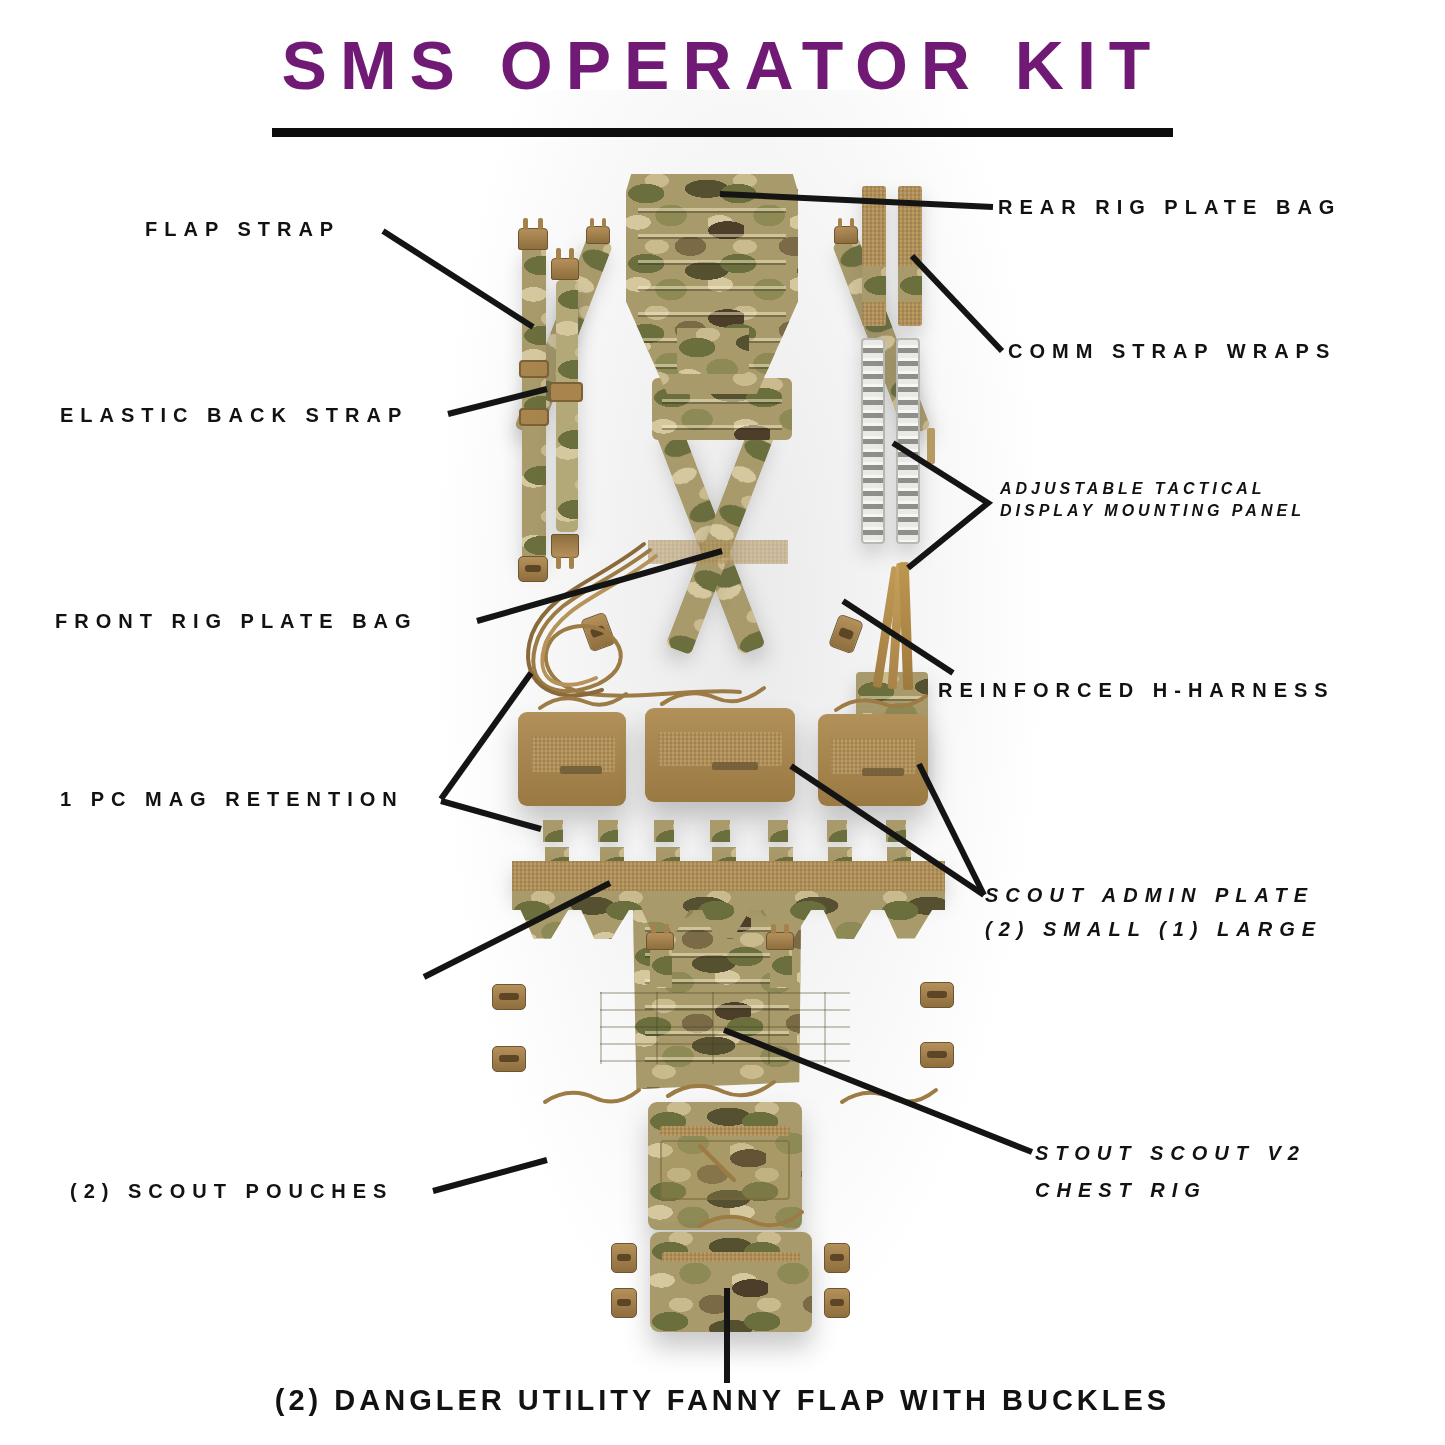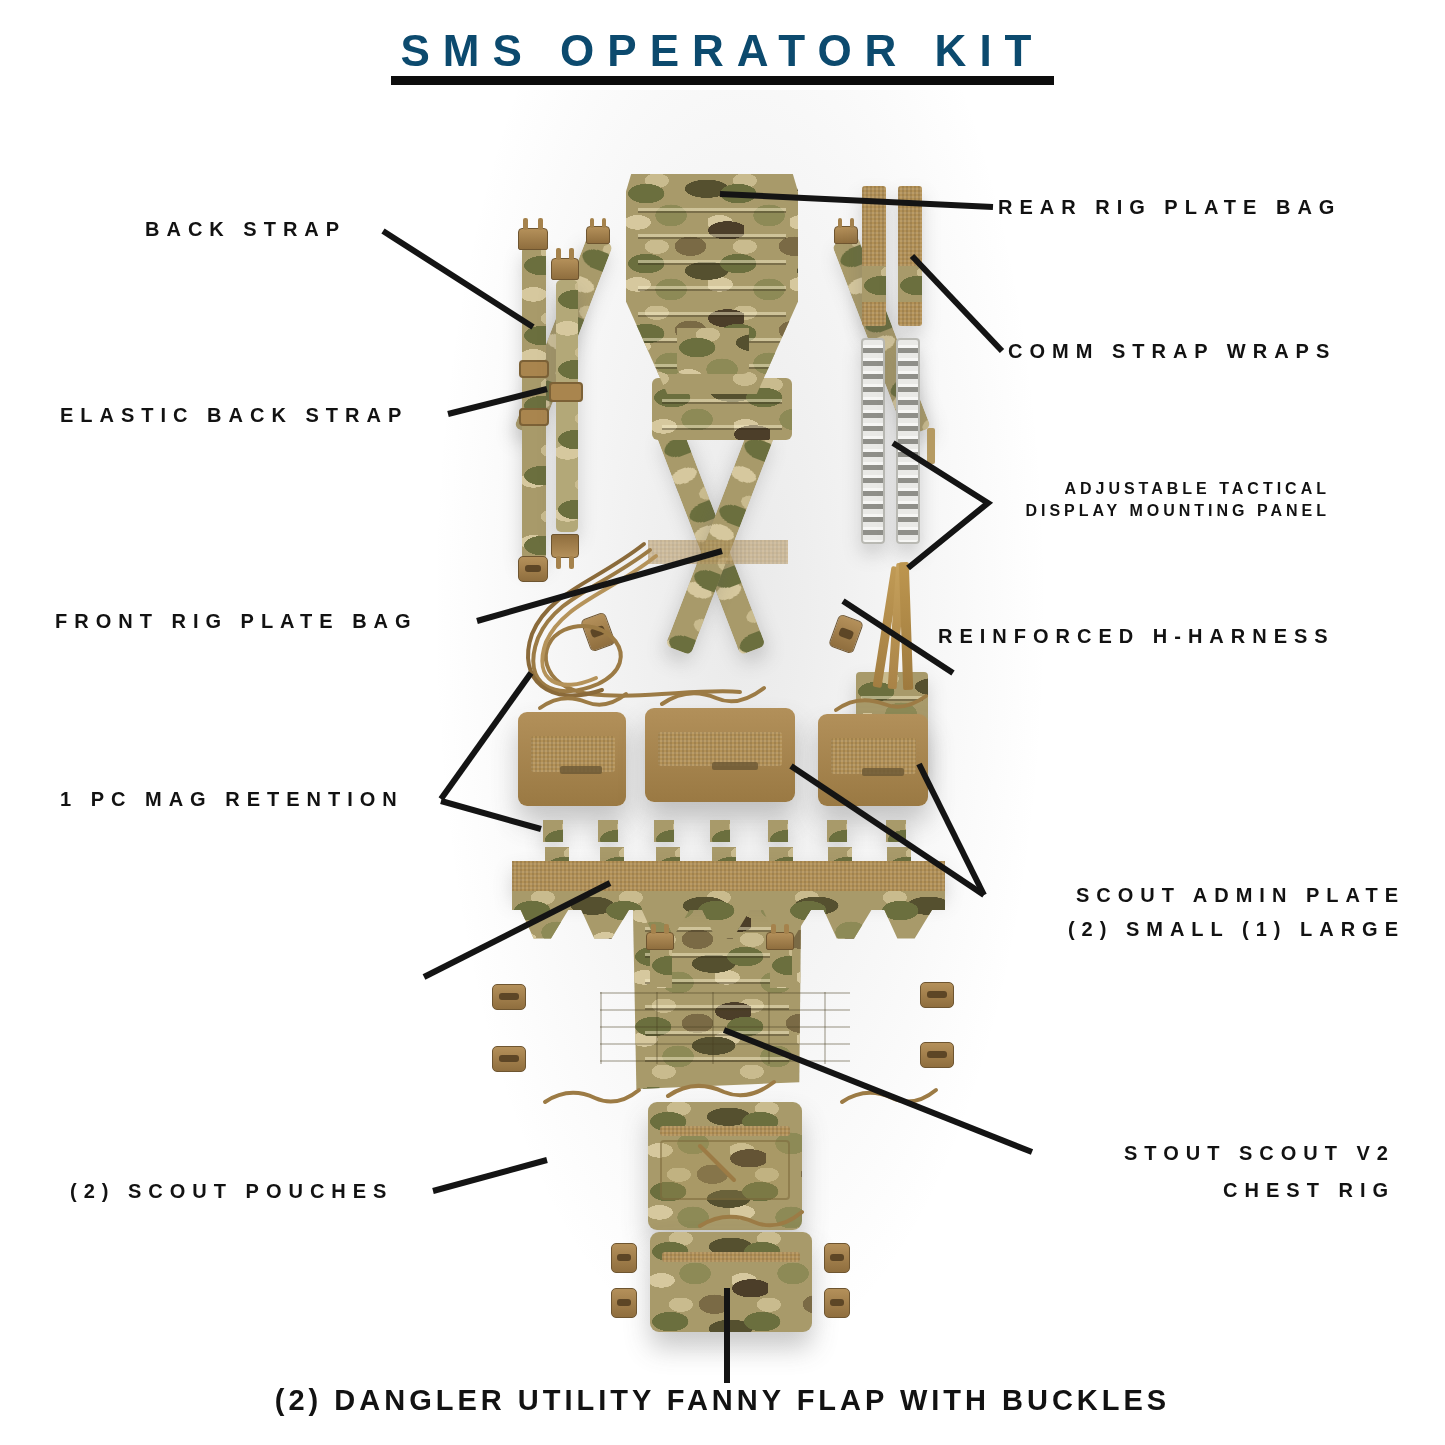--- a/index.html
+++ b/index.html
@@ -5,24 +5,24 @@
   html,body{margin:0;padding:0;background:#fff;}
   #canvas{position:relative;width:1445px;height:1445px;background:#fff;overflow:hidden;
           font-family:"Liberation Sans",sans-serif;}
   
   #canvas::before{content:"";position:absolute;left:430px;top:90px;width:620px;height:1290px;
     background:radial-gradient(ellipse at 50% 40%,rgba(120,120,120,.16),rgba(255,255,255,0) 70%);
     pointer-events:none;}
   .label{position:absolute;color:#121212;font-weight:bold;font-size:20px;letter-spacing:7px;
          white-space:nowrap;}
   .label-sm{font-size:16px;letter-spacing:4px;}
-  .label-ctr{text-align:right;}
+  .label-ctr{text-align:left;font-style:italic;}
   #title{position:absolute;left:0;right:0;top:26px;text-align:center;}
-  #title .t{display:inline-block;color:#0c4a6e;font-weight:bold;font-size:44px;letter-spacing:13px;
-            border-bottom:9px solid #0d0d0d;padding:0 10px 0 10px;}
+  #title .t{display:inline-block;color:#701a75;font-weight:bold;font-size:68px;letter-spacing:13px;
+            border-bottom:9px solid #0d0d0d;padding:0 10px 24px 10px;}
   #bottom-label{position:absolute;left:0;right:0;top:1384px;text-align:center;
                 color:#121212;font-weight:bold;font-size:29px;letter-spacing:4px;}
   .item{position:absolute;box-sizing:border-box;}
   .camo{background-color:#a89a6a;background-image:
     radial-gradient(ellipse 30px 16px at 22% 28%,#6b6f3e 0 60%,transparent 61%),
     radial-gradient(ellipse 36px 15px at 72% 18%,#55502f 0 60%,transparent 61%),
     radial-gradient(ellipse 26px 18px at 46% 56%,#8d8a56 0 60%,transparent 61%),
     radial-gradient(ellipse 32px 15px at 86% 64%,#4c3e29 0 60%,transparent 61%),
     radial-gradient(ellipse 22px 12px at 14% 78%,#d6c89e 0 60%,transparent 61%),
     radial-gradient(ellipse 26px 16px at 62% 86%,#7a6a45 0 60%,transparent 61%),
@@ -181,30 +181,30 @@
       <path d="M912,256 L1002,351"></path>
       <path d="M893,443 L988,503 L908,568"></path>
       <path d="M843,601 L953,673"></path>
       <path d="M791,766 L984,895"></path>
       <path d="M919,764 L984,895"></path>
       <path d="M724,1030 L1032,1152"></path>
       <path d="M727,1288 L727,1383"></path>
     </g>
   </svg>
 
-  <div class="label" style="left:145px;top:218px;">BACK STRAP</div>
+  <div class="label" style="left:145px;top:218px;">FLAP STRAP</div>
   <div class="label" style="left:998px;top:196px;">REAR RIG PLATE BAG</div>
   <div class="label" style="left:1008px;top:340px;">COMM STRAP WRAPS</div>
   <div class="label" style="left:60px;top:404px;">ELASTIC BACK STRAP</div>
   <div class="label label-sm label-ctr" style="left:1000px;top:480px;width:330px;">
     <div>ADJUSTABLE TACTICAL</div>
     <div style="margin-top:4px;">DISPLAY MOUNTING PANEL</div>
   </div>
   <div class="label" style="left:55px;top:610px;">FRONT RIG PLATE BAG</div>
-  <div class="label" style="left:938px;top:625px;">REINFORCED H-HARNESS</div>
+  <div class="label" style="left:938px;top:679px;">REINFORCED H-HARNESS</div>
   <div class="label" style="left:60px;top:788px;">1 PC MAG RETENTION</div>
   <div class="label label-ctr" style="left:985px;top:884px;width:420px;">
     <div>SCOUT ADMIN PLATE</div>
     <div style="margin-top:11px;">(2) SMALL (1) LARGE</div>
   </div>
   <div class="label label-ctr" style="left:1035px;top:1142px;width:360px;">
     <div>STOUT SCOUT V2</div>
     <div style="margin-top:14px;">CHEST RIG</div>
   </div>
   <div class="label" style="left:70px;top:1180px;">(2) SCOUT POUCHES</div>

